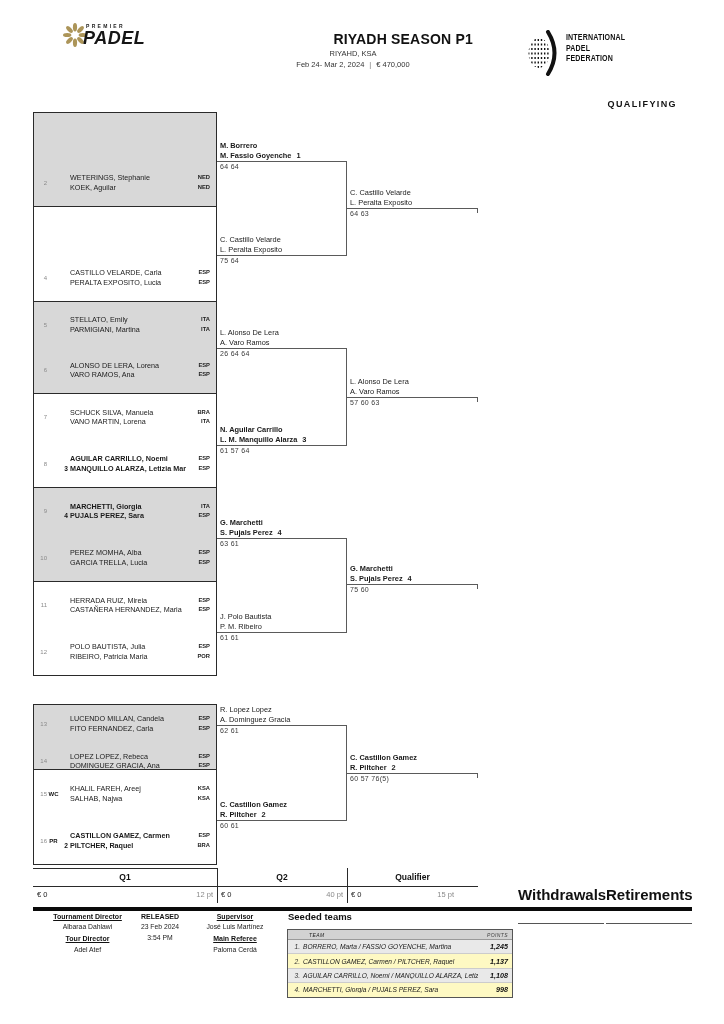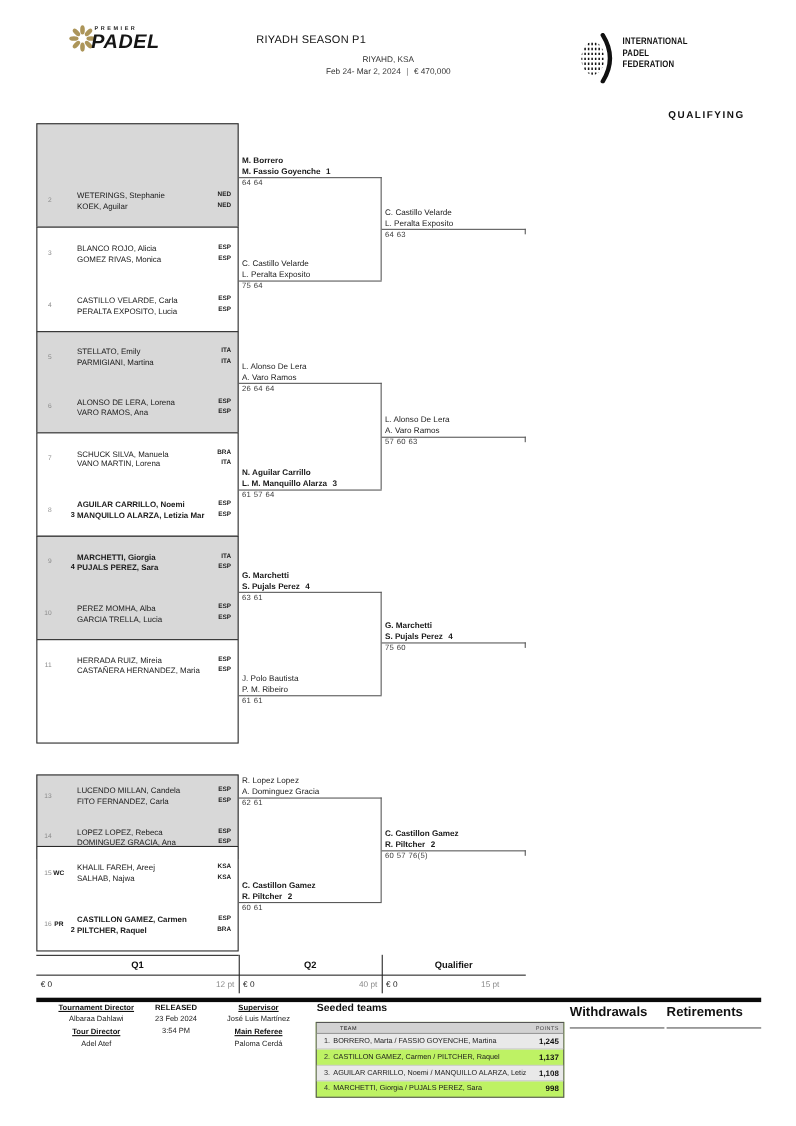--- a/index.html
+++ b/index.html
@@ -4,21 +4,21 @@
 <style>
   html,body{margin:0;padding:0;background:#fff;}
   .page{position:relative;width:724px;height:1024px;background:#fff;overflow:hidden;
         font-family:"Liberation Sans",sans-serif;color:#111;}
 
   
   .pp-logo{position:absolute;left:62px;top:18px;width:150px;height:46px;}
   .pp-flower{position:absolute;left:0;top:2px;}
   .pp-premier{position:absolute;left:24px;top:5px;font-size:5px;font-weight:bold;letter-spacing:2.3px;color:#222;}
   .pp-padel{position:absolute;left:21px;top:10px;font-size:18px;font-weight:800;font-style:italic;letter-spacing:.5px;color:#151515;}
-  .ev-title{position:absolute;left:233px;top:31px;width:240px;text-align:left;font-size:10px;font-weight:normal;letter-spacing:.2px;}
+  .ev-title{position:absolute;left:233px;top:31px;width:240px;text-align:right;font-size:14px;font-weight:bold;letter-spacing:.2px;}
   .ev-loc{position:absolute;left:233px;top:49px;width:240px;text-align:center;font-size:7.5px;color:#333;}
   .ev-dates{position:absolute;left:233px;top:60px;width:240px;text-align:center;font-size:7.5px;color:#333;}
   .ev-dates .sep{margin:0 5px;color:#777;}
   .ipf{position:absolute;left:528px;top:30px;height:46px;}
   .ipf-text{position:absolute;left:566px;top:32px;font-size:8.6px;font-weight:bold;line-height:10.6px;letter-spacing:.2px;
             transform:scaleX(.82);transform-origin:left top;white-space:nowrap;}
   .stage{position:absolute;left:540px;top:99px;width:137px;text-align:right;font-size:9px;font-weight:bold;letter-spacing:1.4px;}
 
   
   .box{position:absolute;left:33px;width:184px;border:1px solid #2a2a2a;box-sizing:border-box;background:#fff;}
@@ -51,32 +51,32 @@
   .thickbar{position:absolute;left:33px;top:907px;width:659px;height:3.5px;background:#0a0a0a;}
 
   
   .off{position:absolute;text-align:center;}
   .off-h{font-size:7px;font-weight:bold;text-decoration:underline;}
   .off-h.nound{text-decoration:none;}
   .off-v{font-size:6.8px;color:#222;}
 
   
   .st-title{position:absolute;left:288px;top:911px;font-size:9.5px;font-weight:bold;}
-  .st-table{position:absolute;left:287px;top:929px;width:226px;border:1.4px solid #555;box-sizing:border-box;background:#bef264;}
+  .st-table{position:absolute;left:287px;top:929px;width:226px;border:1.4px solid #555;box-sizing:border-box;background:#fef9c3;font-style:italic;}
   .st-head{display:flex;background:#d2d2d2;border-bottom:1px solid #999;height:9px;align-items:center;
            font-size:5px;color:#444;letter-spacing:.4px;}
   .st-head .st-team{padding-left:9px;}
   .st-row{display:flex;align-items:center;height:13.4px;font-size:6.6px;border-bottom:1px solid #ccc;}
   .st-row:last-child{border-bottom:none;}
   .st-row.alt{background:#e9e9e9;}
   .st-rank{width:12px;text-align:right;flex:none;color:#333;}
   .st-team{flex:1;padding-left:3px;white-space:nowrap;overflow:hidden;color:#1a1a1a;}
   .st-pts{width:30px;text-align:right;padding-right:4px;font-weight:bold;font-size:7.2px;flex:none;}
 
-  .wd{position:absolute;top:913px;width:86px;font-size:12px;font-weight:bold;border-bottom:1.2px solid #555;padding-bottom:7px;}
+  .wd{position:absolute;top:886px;width:86px;font-size:15px;font-weight:bold;border-bottom:1.2px solid #555;padding-bottom:20px;}
 </style>
 </head>
 <body>
 
 <div class="page">
 
   <div class="pp-logo">
     <svg class="pp-flower" width="26" height="30" viewBox="0 0 26 30">
       <g fill="#ac9559">
         <ellipse cx="13" cy="7.2" rx="2.1" ry="4.2"></ellipse>
@@ -134,33 +134,20 @@
           <span class="nline">KOEK, Aguilar</span>
         </span>
       <span class="tflags">
           <span class="fline">NED</span>
           <span class="fline">NED</span>
         </span>
     </div>
   </div>
 
   <div class="box" style="top:206px;height:96px">
-    <div class="team">
-      <span class="tnum">3</span>
-      <span class="tbadge"></span>
-      <span class="tseed"></span>
-      <span class="tnames">
-          <span class="nline">BLANCO ROJO, Alicia</span>
-          <span class="nline">GOMEZ RIVAS, Monica</span>
-        </span>
-      <span class="tflags">
-          <span class="fline">ESP</span>
-          <span class="fline">ESP</span>
-        </span>
-    </div>
     <div class="team t2">
       <span class="tnum">4</span>
       <span class="tbadge"></span>
       <span class="tseed"></span>
       <span class="tnames">
           <span class="nline">CASTILLO VELARDE, Carla</span>
           <span class="nline">PERALTA EXPOSITO, Lucia</span>
         </span>
       <span class="tflags">
           <span class="fline">ESP</span>
@@ -261,20 +248,33 @@
       <span class="tnum">11</span>
       <span class="tbadge"></span>
       <span class="tseed"></span>
       <span class="tnames">
           <span class="nline">HERRADA RUIZ, Mireia</span>
           <span class="nline">CASTAÑERA HERNANDEZ, Maria</span>
         </span>
       <span class="tflags">
           <span class="fline">ESP</span>
           <span class="fline">ESP</span>
+        </span>
+    </div>
+    <div class="team t2">
+      <span class="tnum">12</span>
+      <span class="tbadge"></span>
+      <span class="tseed"></span>
+      <span class="tnames">
+          <span class="nline">POLO BAUTISTA, Julia</span>
+          <span class="nline">RIBEIRO, Patricia Maria</span>
+        </span>
+      <span class="tflags">
+          <span class="fline">ESP</span>
+          <span class="fline">POR</span>
         </span>
     </div>
   </div>
 
   <div class="box shaded" style="top:704px;height:77px">
     <div class="team">
       <span class="tnum">13</span>
       <span class="tbadge"></span>
       <span class="tseed"></span>
       <span class="tnames">

